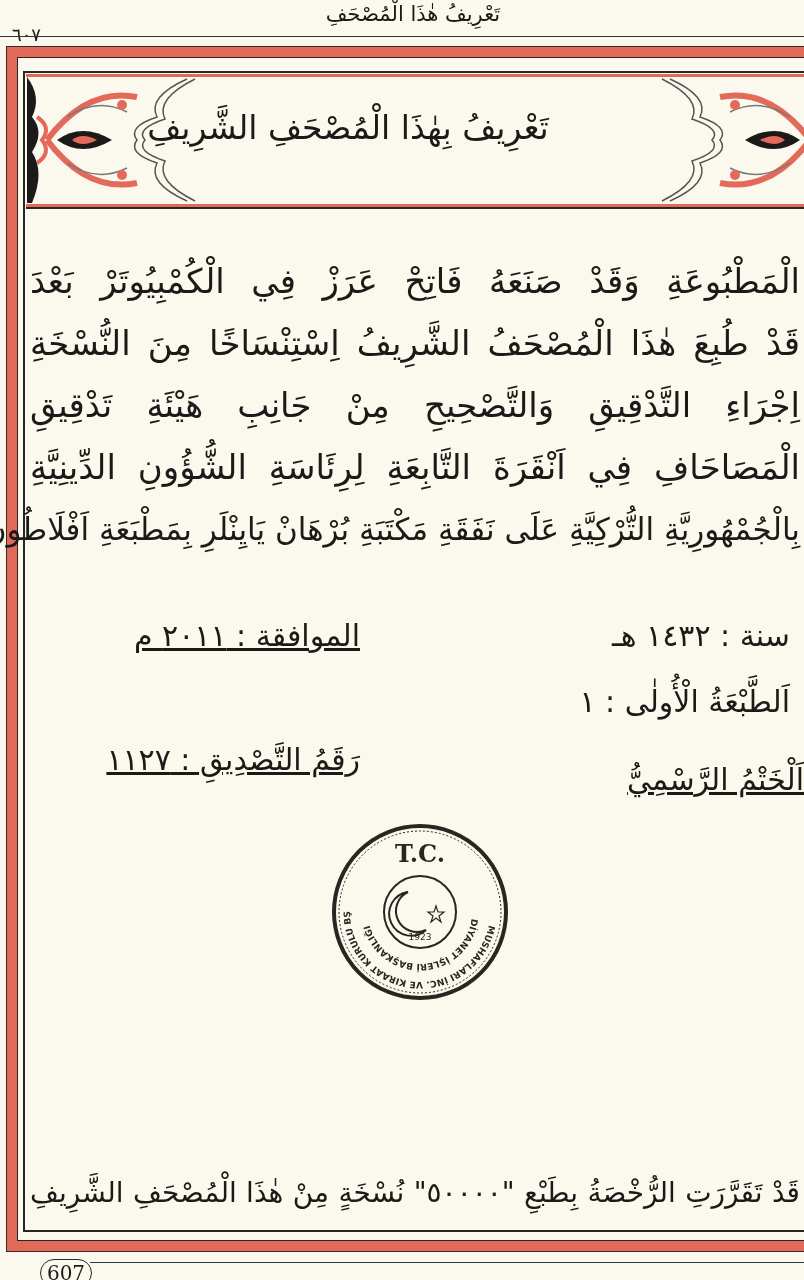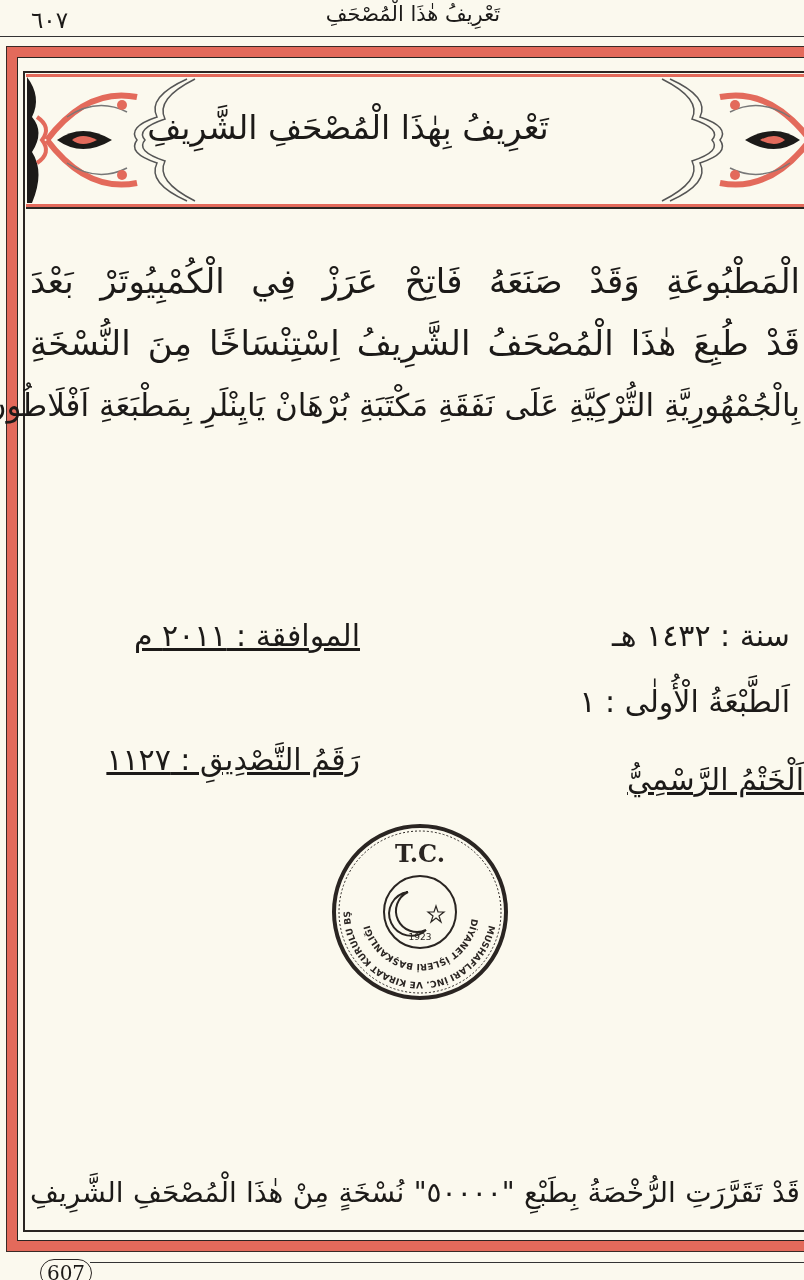--- a/index.html
+++ b/index.html
@@ -10,21 +10,21 @@
     color:#1c1a18;
   }
   .running-head {
     position:absolute; top:0; left:0; width:804px; height:34px;
   }
   .running-title {
     position:absolute; top:2px; left:0; width:804px; text-align:center;
     font-size:21px; direction:rtl;margin-left:11px;
   }
   .page-num-top {
-    position:absolute; top:7px; left:12px; font-size:23px; letter-spacing:1px;margin-left:19px;
+    position:absolute; top:24px; left:12px; font-size:18px; letter-spacing:1px;
   }
   .head-rule {
     position:absolute; top:36px; left:0; width:804px; height:1px; background:#333;
   }
   
   .outer-red {
     position:absolute; left:6px; top:46px; width:812px; height:1204px;
     background:#e36a5b; border:1px solid #3a2a26;
   }
   .white-gap {
@@ -128,20 +128,22 @@
   <circle cx="95" cy="28" r="5" fill="#e36a5b"></circle>
   <circle cx="95" cy="98" r="5" fill="#e36a5b"></circle>
   <path d="M10,40 Q25,50 15,63 Q25,76 10,86" fill="none" stroke="#e36a5b" stroke-width="4"></path>
 </svg>
 
 <div class="cartouche-title">تَعْرِيفُ بِهٰذَا الْمُصْحَفِ الشَّرِيفِ</div>
 
 <div class="body-text">
   <span class="body-line">الْمَطْبُوعَةِ وَقَدْ صَنَعَهُ فَاتِحْ عَرَزْ فِي الْكُمْبِيُوتَرْ بَعْدَ</span>
   <span class="body-line">قَدْ طُبِعَ هٰذَا الْمُصْحَفُ الشَّرِيفُ اِسْتِنْسَاخًا مِنَ النُّسْخَةِ</span>
+  <span class="body-line">اِجْرَاءِ التَّدْقِيقِ وَالتَّصْحِيحِ مِنْ جَانِبِ هَيْئَةِ تَدْقِيقِ</span>
+  <span class="body-line">الْمَصَاحَافِ فِي اَنْقَرَةَ التَّابِعَةِ لِرِئَاسَةِ الشُّؤُونِ الدِّينِيَّةِ</span>
   <span class="body-line tight">بِالْجُمْهُورِيَّةِ التُّرْكِيَّةِ عَلَى نَفَقَةِ مَكْتَبَةِ بُرْهَانْ يَايِنْلَرِ بِمَطْبَعَةِ اَفْلَاطُونَ</span>
 </div>
 
 <div class="meta-row" style="top:618px;">
   <span class="cell-r">سنة : ١٤٣٢ هـ</span>
   <span class="cell-l">الموافقة : ٢٠١١ م</span>
 </div>
 <div class="meta-row" style="top:684px;">
   <span class="cell-r">اَلطَّبْعَةُ الْأُولٰى : ١</span>
   <span class="cell-l" style="top:14px;margin-top:44px;">رَقَمُ التَّصْدِيقِ : ١١٢٧</span>

